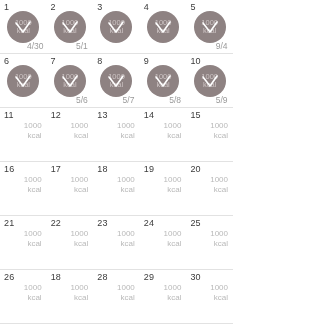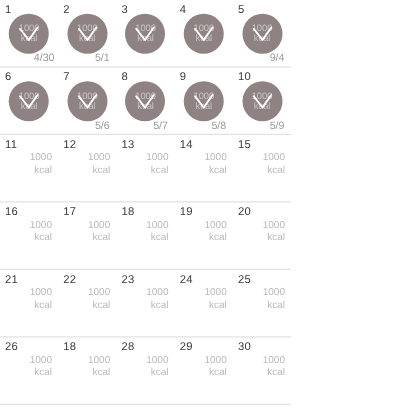--- a/index.html
+++ b/index.html
@@ -19,21 +19,21 @@
     width: 233px;
   }
 
   .cal-row {
     display: flex;
     width: 233px;
     border-bottom: 1px solid #e2e2e2;
     box-sizing: border-box;
   }
   .cal-row.tall { height: 54px; }
-  .cal-row.short { height: 54px; }
+  .cal-row.short { height: 54px; justify-content: flex-end; }
 
   .cal-cell {
     width: 46.6px;
     position: relative;
     box-sizing: border-box;
     overflow: hidden;
   }
 
   .day-number {
     position: absolute;

